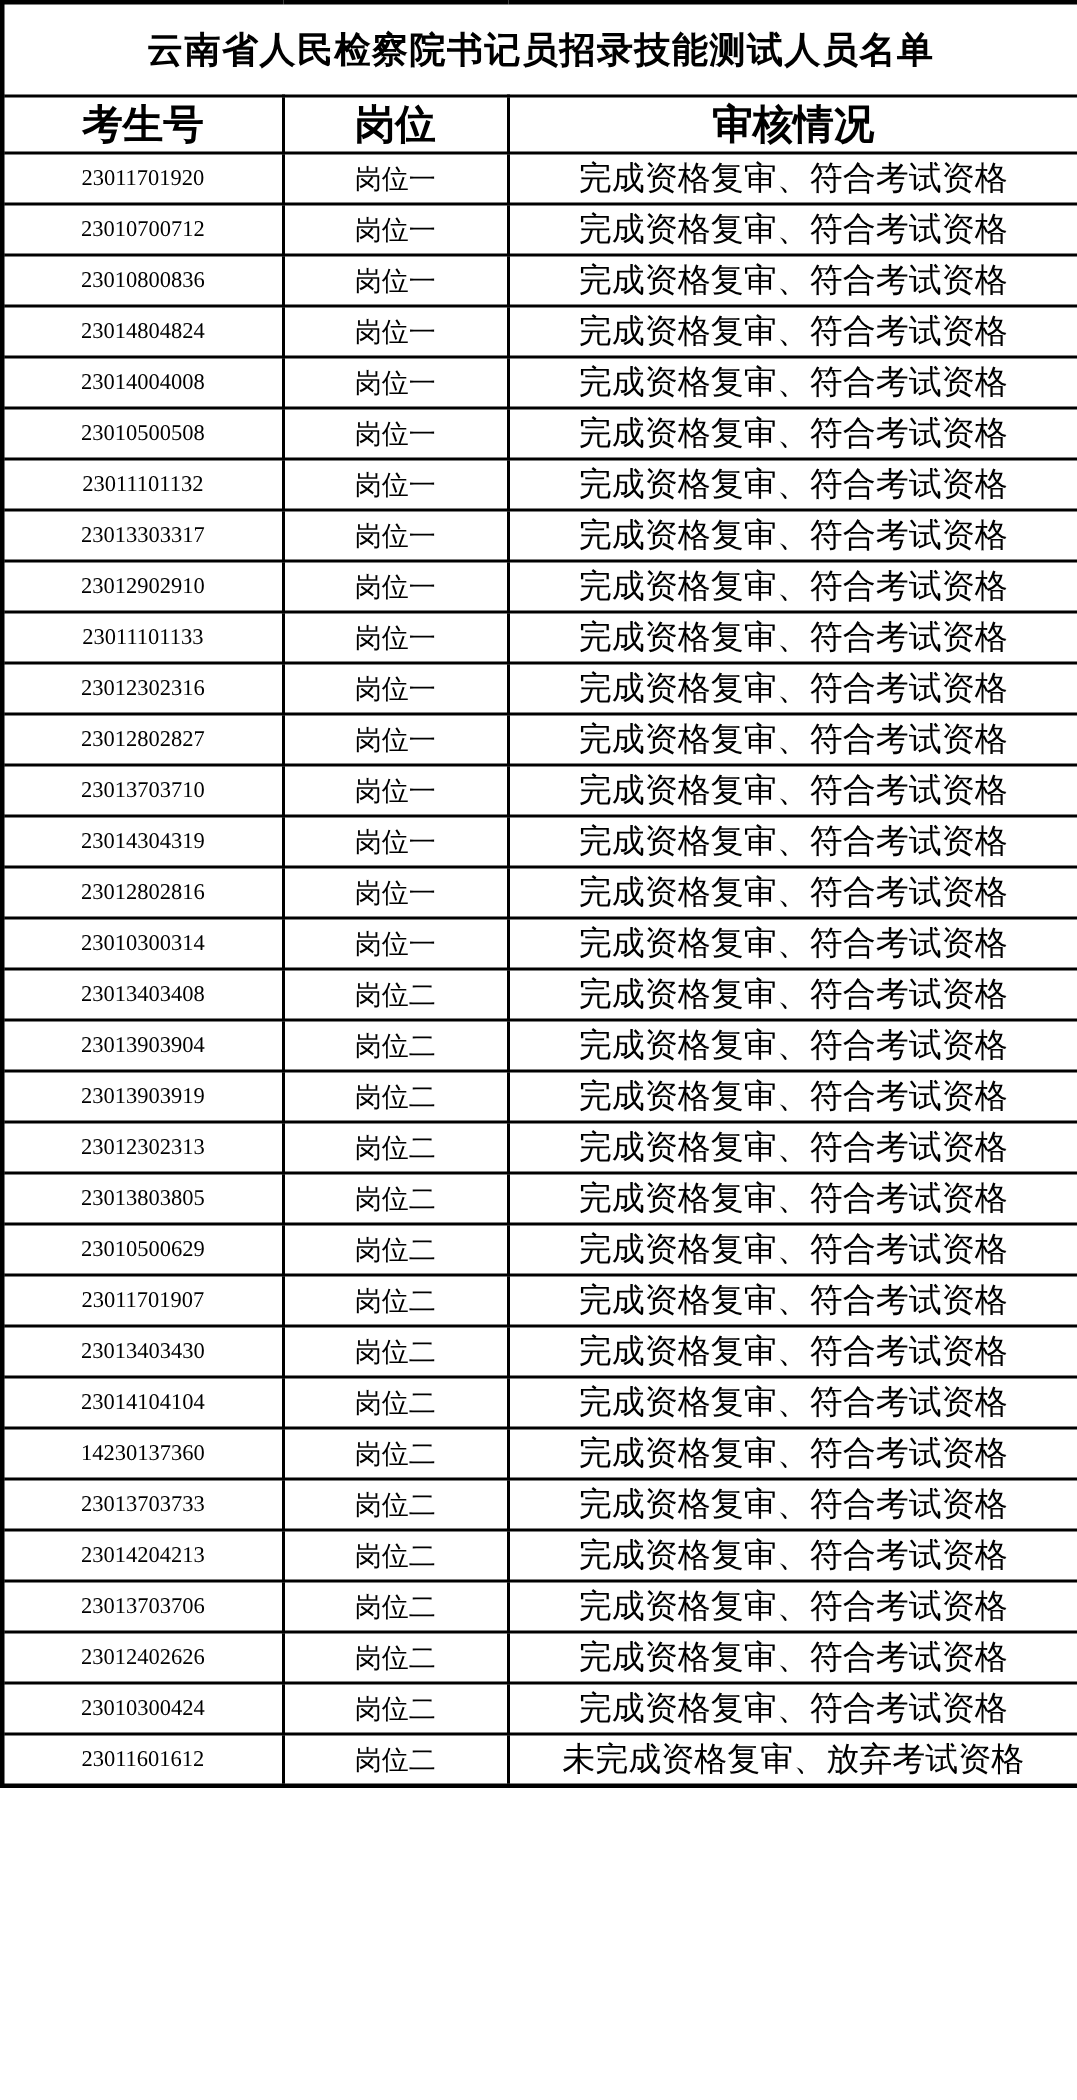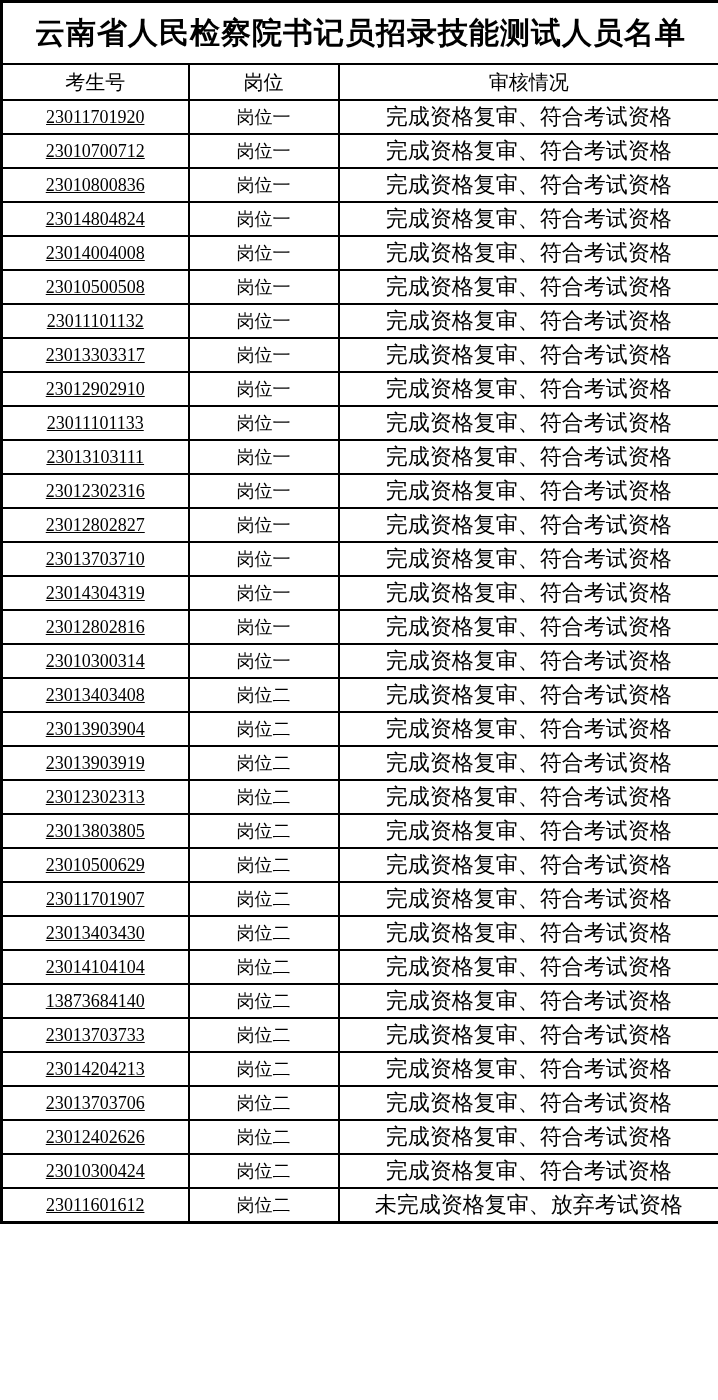--- a/index.html
+++ b/index.html
@@ -20,30 +20,30 @@
   table.roster th, table.roster td {
     border: 2px solid #000;
     text-align: center;
     vertical-align: middle;
     padding: 0;
     overflow: hidden;
     white-space: nowrap;
   }
   .title-cell {
     height: 60px;
-    font-size: 30px;
+    font-size: 24px;
     font-weight: bold;
     letter-spacing: 1px;
   }
   th.col-header {
     height: 34px;
-    font-size: 20px;
-    font-weight: normal;
-  }
-  td.c0 { font-size: 18px; height: 32px; text-decoration: underline; }
+    font-size: 27px;
+    font-weight: bold;
+  }
+  td.c0 { font-size: 15px; height: 32px; }
   td.c1 { font-size: 18px; }
   td.c2 { font-size: 22px; margin-left: 27px; }
 </style>
 </head>
 <body>
 
 <table class="roster">
   <colgroup>
     <col style="width:187px">
     <col style="width:150px">
@@ -104,25 +104,20 @@
         <td class="c0">23012902910</td>
         <td class="c1">岗位一</td>
         <td class="c2">完成资格复审、符合考试资格</td>
       </tr>
       <tr>
         <td class="c0">23011101133</td>
         <td class="c1">岗位一</td>
         <td class="c2">完成资格复审、符合考试资格</td>
       </tr>
       <tr>
-        <td class="c0">23013103111</td>
-        <td class="c1">岗位一</td>
-        <td class="c2">完成资格复审、符合考试资格</td>
-      </tr>
-      <tr>
         <td class="c0">23012302316</td>
         <td class="c1">岗位一</td>
         <td class="c2">完成资格复审、符合考试资格</td>
       </tr>
       <tr>
         <td class="c0">23012802827</td>
         <td class="c1">岗位一</td>
         <td class="c2">完成资格复审、符合考试资格</td>
       </tr>
       <tr>
@@ -184,21 +179,21 @@
         <td class="c0">23013403430</td>
         <td class="c1">岗位二</td>
         <td class="c2">完成资格复审、符合考试资格</td>
       </tr>
       <tr>
         <td class="c0">23014104104</td>
         <td class="c1">岗位二</td>
         <td class="c2">完成资格复审、符合考试资格</td>
       </tr>
       <tr>
-        <td class="c0">13873684140</td>
+        <td class="c0">14230137360</td>
         <td class="c1">岗位二</td>
         <td class="c2">完成资格复审、符合考试资格</td>
       </tr>
       <tr>
         <td class="c0">23013703733</td>
         <td class="c1">岗位二</td>
         <td class="c2">完成资格复审、符合考试资格</td>
       </tr>
       <tr>
         <td class="c0">23014204213</td>

